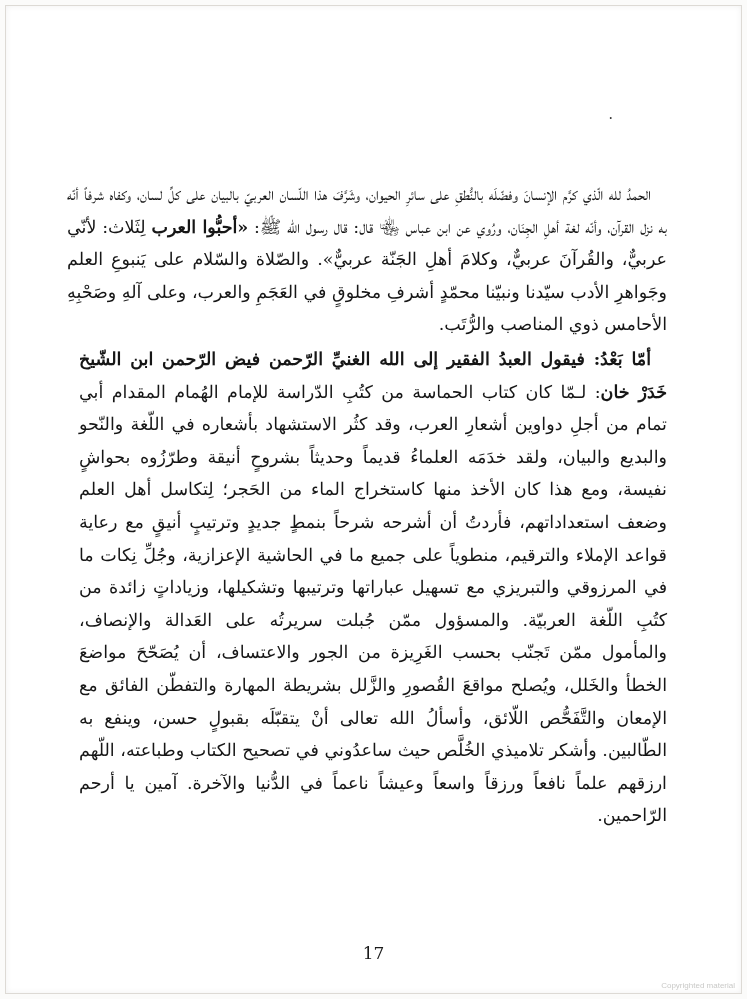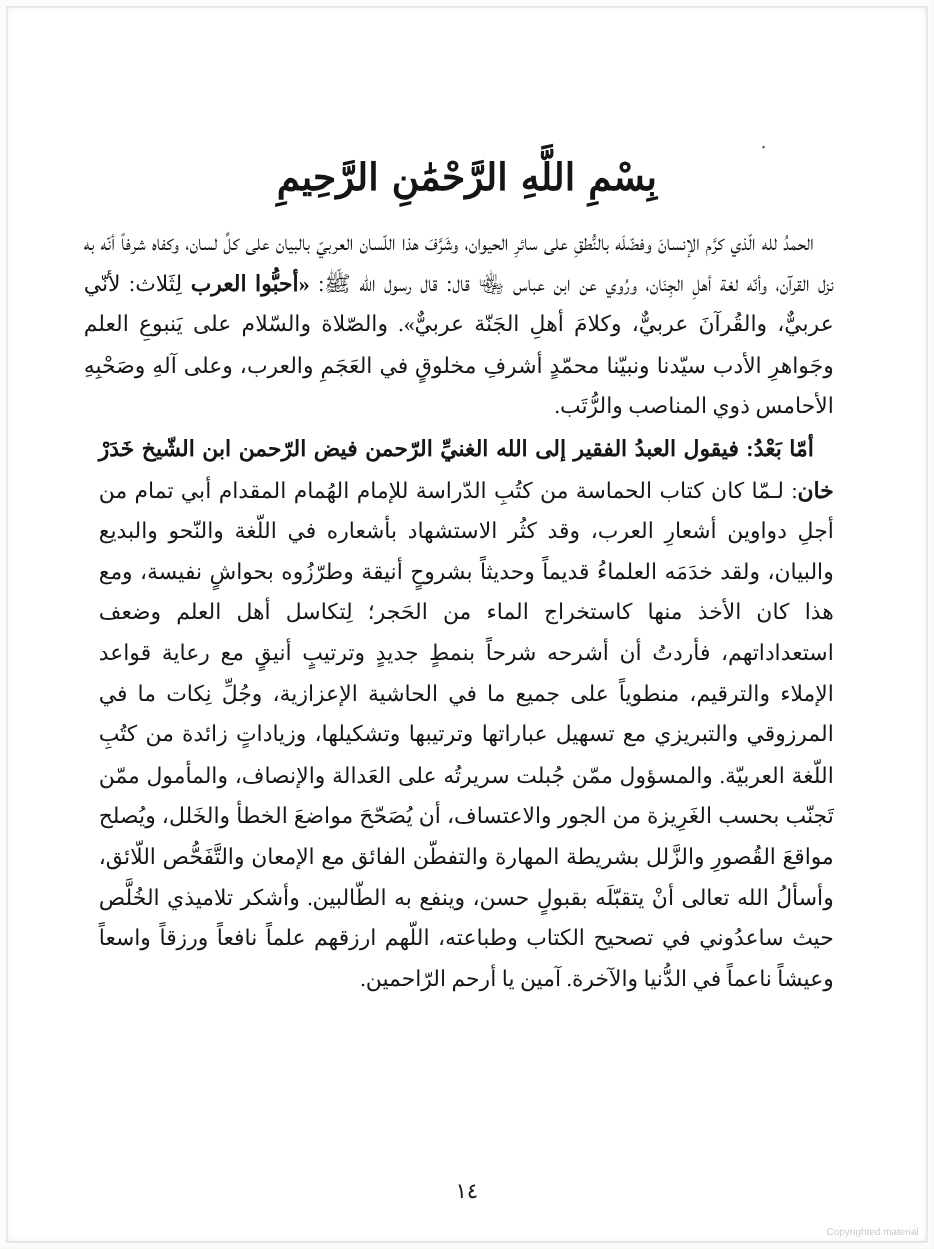--- a/index.html
+++ b/index.html
@@ -44,21 +44,21 @@
     position: absolute;
     top: 172px;
     right: 74px;
     width: 600px;
     direction: rtl;
     text-align: justify;
     color: #161616;
     font-size: 17.5px;
     line-height: 32.6px;
   }
-  .content p { text-indent: 16px; font-family: Liberation Serif, serif; }
+  .content p { text-indent: 16px; }
   .content p + p { margin-top: 2px; margin-left: 12px; }
   .bold { font-weight: bold; }
   .page-number {
     position: absolute;
     bottom: 30px;
     right: 0;
     left: 0;
     text-align: center;
     font-size: 17px;
     color: #1a1a1a;
@@ -75,26 +75,25 @@
   }
 </style>
 </head>
 <body>
 
 <div class="stage">
   <div class="page">
 
     <div class="stray-dot">.</div>
 
-    <div class="basmala">بِسْمِ اللَّهِ الرَّحْمَٰنِ الرَّحِيمِ</div>
 
     <div class="content">
       <p><span>الحمدُ لله الّذي كرَّم الإنسانَ وفضّلَه بالنُّطقِ على سائرِ الحيوان، وشَرَّفَ هذا اللّسان العربيّ بالبيان على كلِّ لسان، وكفاه شرفاً أنّه به نزل القرآن، وأنّه لغة أهلِ الجِنَان، ورُوي عن ابن عباس ﵄ قال: قال رسول الله ﷺ: </span><span class="bold">«أحبُّوا العرب</span><span> لِثَلاث: لأنّي عربيٌّ، والقُرآنَ عربيٌّ، وكلامَ أهلِ الجَنّة عربيٌّ». والصّلاة والسّلام على يَنبوعِ العلم وجَواهرِ الأدب سيّدنا ونبيّنا محمّدٍ أشرفِ مخلوقٍ في العَجَمِ والعرب، وعلى آلهِ وصَحْبِهِ الأحامس ذوي المناصب والرُّتَب.</span></p>
 
       <p><span class="bold">أمّا بَعْدُ: فيقول العبدُ الفقير إلى الله الغنيِّ الرّحمن فيض الرّحمن ابن الشّيخ خَدَرْ خان</span><span>: لـمّا كان كتاب الحماسة من كتُبِ الدّراسة للإمام الهُمام المقدام أبي تمام من أجلِ دواوين أشعارِ العرب، وقد كثُر الاستشهاد بأشعاره في اللّغة والنّحو والبديع والبيان، ولقد خدَمَه العلماءُ قديماً وحديثاً بشروحٍ أنيقة وطرّزُوه بحواشٍ نفيسة، ومع هذا كان الأخذ منها كاستخراج الماء من الحَجر؛ لِتكاسل أهل العلم وضعف استعداداتهم، فأردتُ أن أشرحه شرحاً بنمطٍ جديدٍ وترتيبٍ أنيقٍ مع رعاية قواعد الإملاء والترقيم، منطوياً على جميع ما في الحاشية الإعزازية، وجُلِّ نِكات ما في المرزوقي والتبريزي مع تسهيل عباراتها وترتيبها وتشكيلها، وزياداتٍ زائدة من كتُبِ اللّغة العربيّة. والمسؤول ممّن جُبلت سريرتُه على العَدالة والإنصاف، والمأمول ممّن تَجنّب بحسب الغَرِيزة من الجور والاعتساف، أن يُصَحّحَ مواضعَ الخطأ والخَلل، ويُصلح مواقعَ القُصورِ والزَّلل بشريطة المهارة والتفطّن الفائق مع الإمعان والتَّفَحُّص اللّائق، وأسألُ الله تعالى أنْ يتقبّلَه بقبولٍ حسن، وينفع به الطّالبين. وأشكر تلاميذي الخُلَّص حيث ساعدُوني في تصحيح الكتاب وطباعته، اللّهم ارزقهم علماً نافعاً ورزقاً واسعاً وعيشاً ناعماً في الدُّنيا والآخرة. آمين يا أرحم الرّاحمين.</span></p>
     </div>
 
-    <div class="page-number">١٤</div>
+    <div class="page-number">17</div>
 
     <div class="watermark">Copyrighted material</div>
 
   </div>
 </div>
 
 </body></html>

